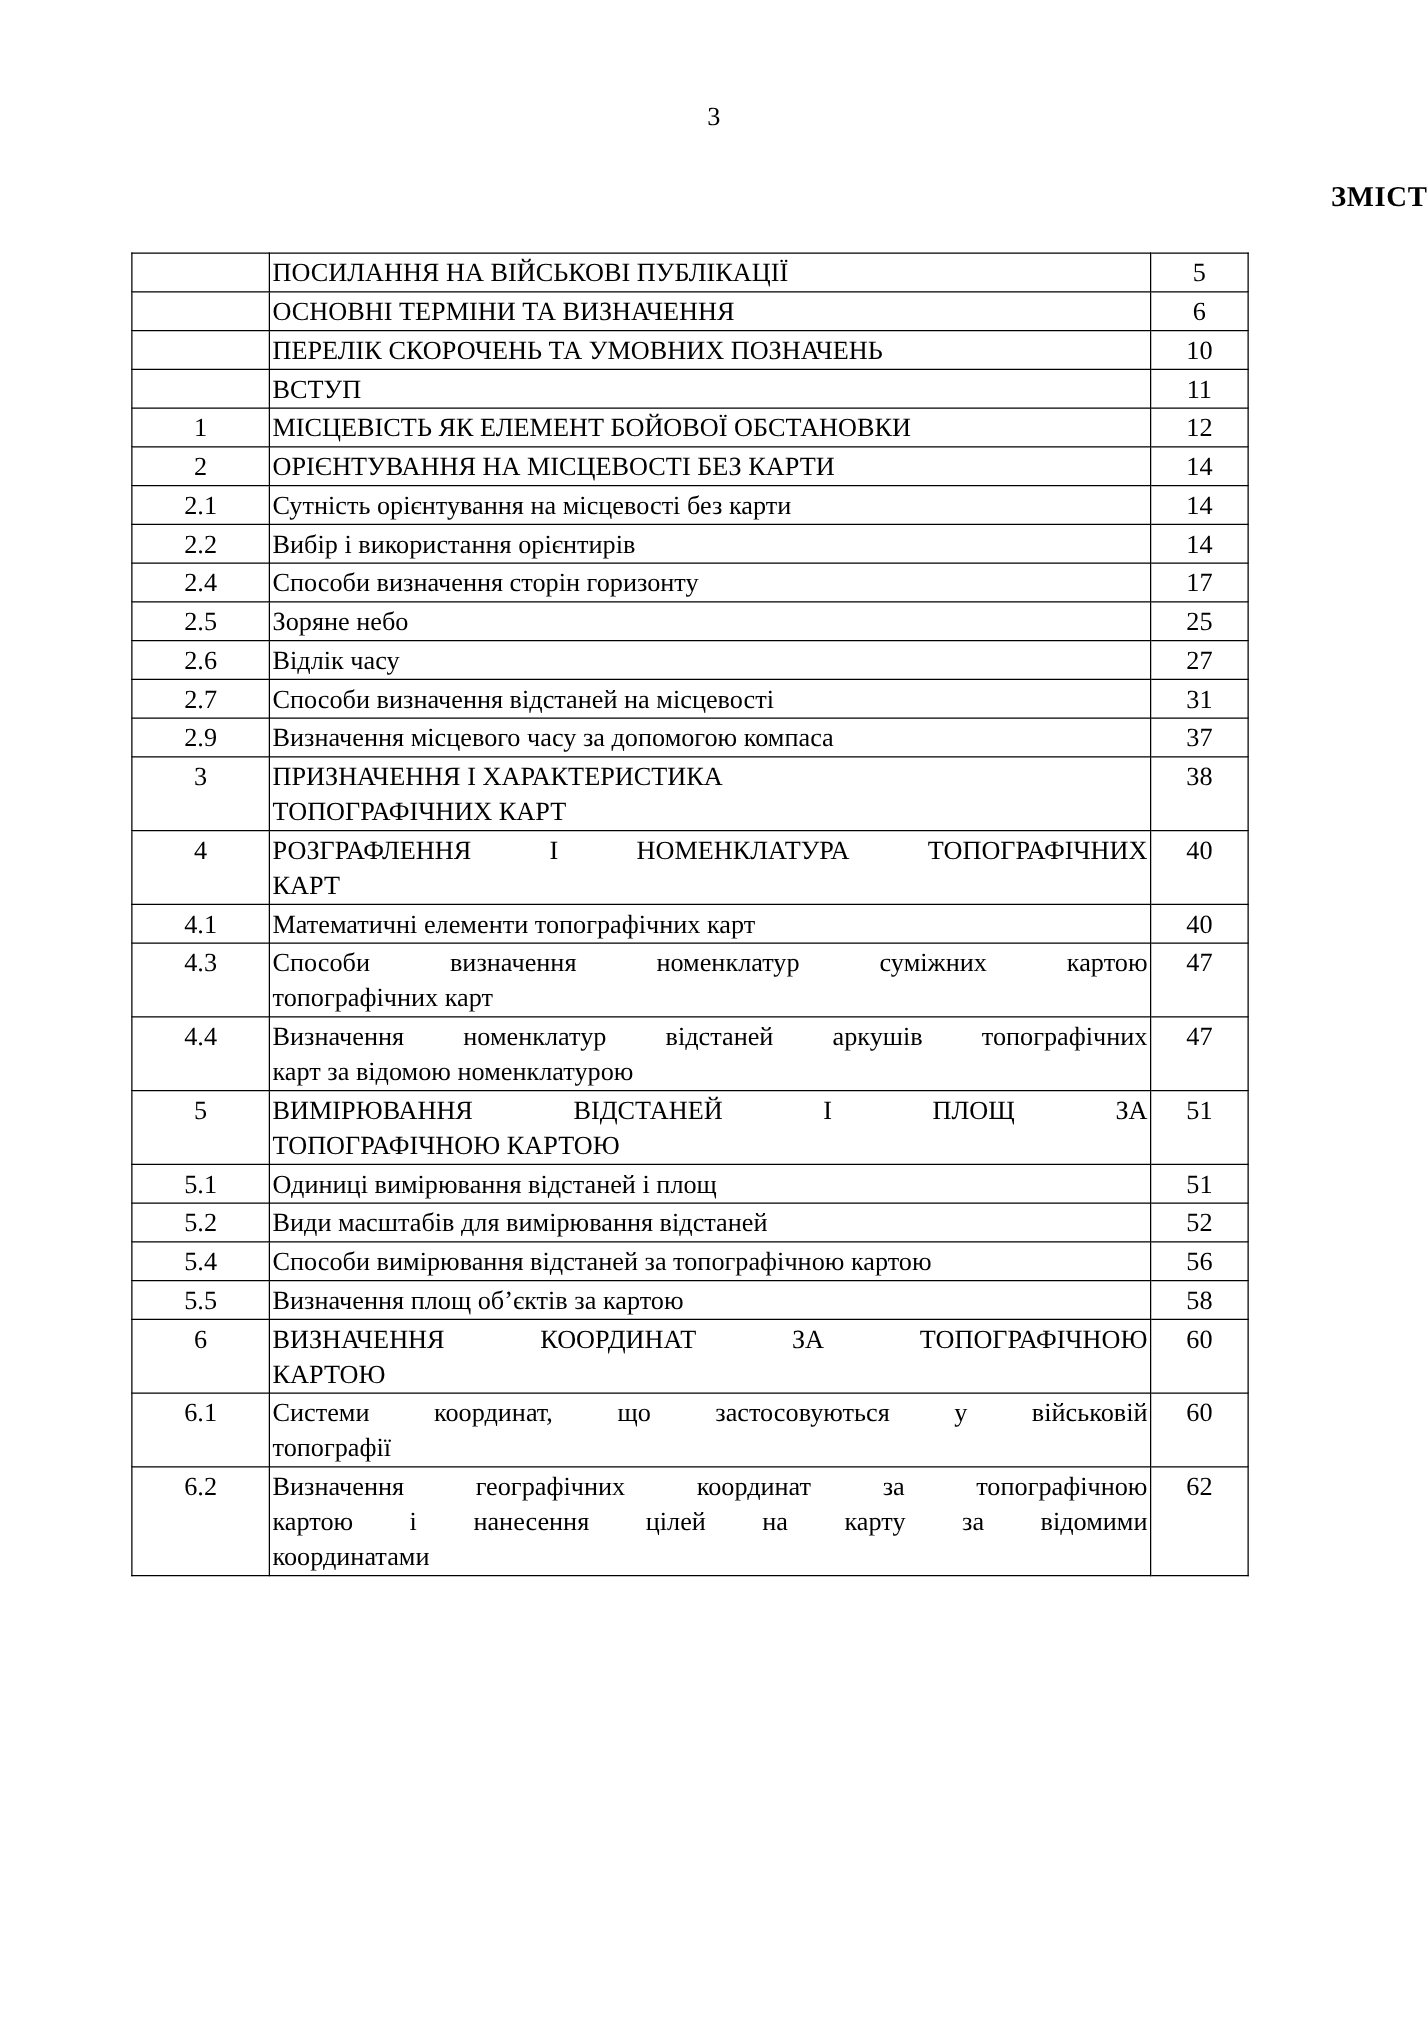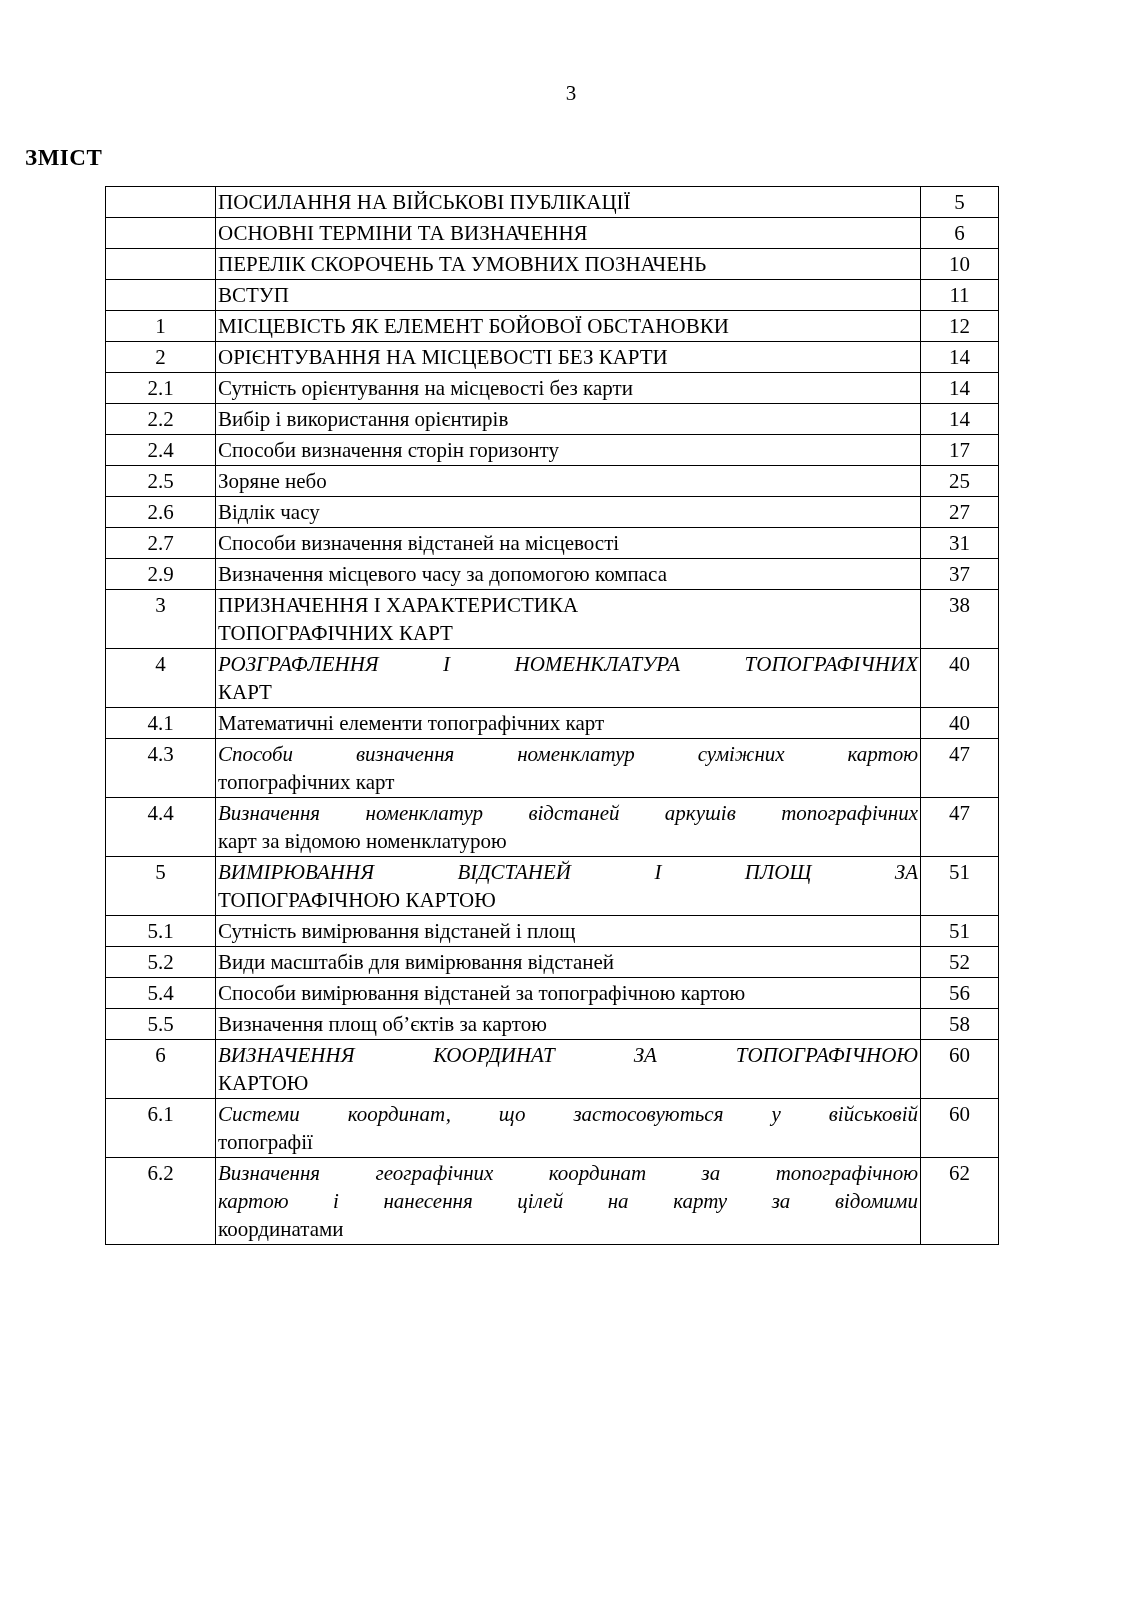--- a/index.html
+++ b/index.html
@@ -20,31 +20,30 @@
     height: 1615px;
   }
   .page-number {
     margin-top: 80px;
     text-align: center;
     font-size: 21px;
     line-height: 27px;
   }
   .doc-title {
     margin: 36px 0 0 0;
-    text-align: left;
+    text-align: right;
     font-size: 23px;
     line-height: 29px;
     font-weight: bold;
     letter-spacing: 0.5px;
-    padding-left: 25px;
   }
   table.toc {
     border-collapse: collapse;
     table-layout: fixed;
-    margin: 14px 0 0 105px;
+    margin: 30px 0 0 105px;
     width: 893px;
     font-size: 21px;
     line-height: 28px;
     padding-left: 16px;
   }
   table.toc col.c-num  { width: 110px; }
   table.toc col.c-title{ width: 705px; }
   table.toc col.c-page { width: 78px;  }
   table.toc td {
     border: 1px solid #000000;
@@ -62,21 +61,20 @@
   }
   td.cell-page {
     text-align: center;
   }
   .title-line {
     text-align: left;
   }
   .title-line.just {
     text-align: justify;
     text-align-last: justify;
-    font-style: italic;
   }
 </style>
 </head>
 <body>
 
 <div class="page">
   <div class="page-number">3</div>
 
   <h1 class="doc-title">ЗМІСТ</h1>
 
@@ -221,21 +219,21 @@
           <td class="cell-num">5</td>
           <td class="cell-title">
             <div class="title-line just">ВИМІРЮВАННЯ ВІДСТАНЕЙ І ПЛОЩ ЗА</div>
             <div class="title-line">ТОПОГРАФІЧНОЮ КАРТОЮ</div>
           </td>
           <td class="cell-page">51</td>
         </tr>
         <tr>
           <td class="cell-num">5.1</td>
           <td class="cell-title">
-            <div class="title-line">Сутність вимірювання відстаней і площ</div>
+            <div class="title-line">Одиниці вимірювання відстаней і площ</div>
           </td>
           <td class="cell-page">51</td>
         </tr>
         <tr>
           <td class="cell-num">5.2</td>
           <td class="cell-title">
             <div class="title-line">Види масштабів для вимірювання відстаней</div>
           </td>
           <td class="cell-page">52</td>
         </tr>

